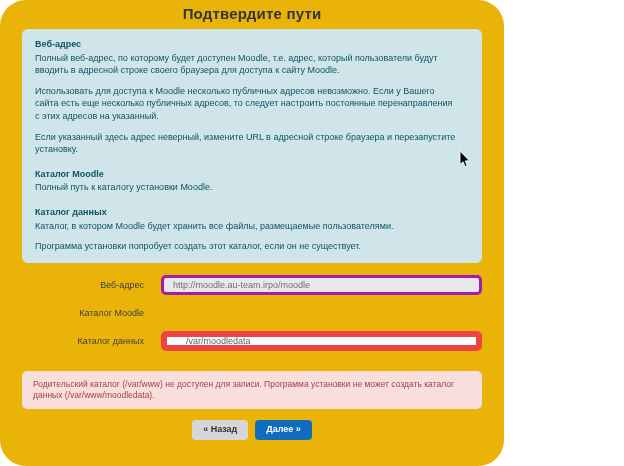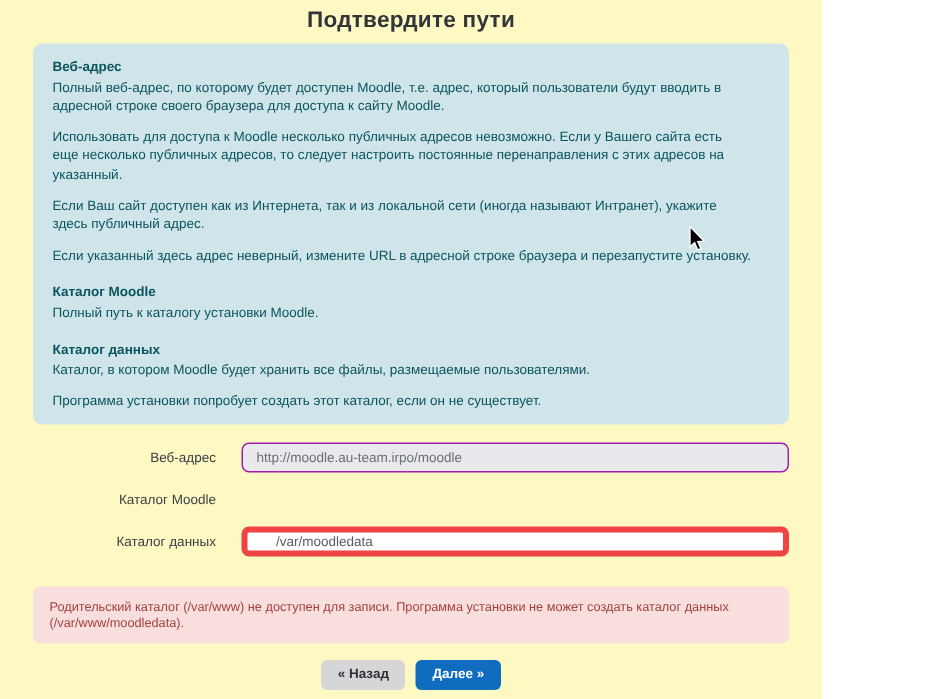--- a/index.html
+++ b/index.html
@@ -3,24 +3,25 @@
 <meta charset="utf-8">
 <style>
   * { box-sizing: border-box; }
   html, body { margin: 0; padding: 0; }
   body {
     font-family: "Liberation Sans", "DejaVu Sans", sans-serif;
     background: #ffffff;
   }
   .page {
     position: relative;
-    width: 548px;
+    width: 504px;
     height: 466px;
-    background: #fef9c3;
+    background: #eab308;
     overflow: hidden;
+    border-radius: 26px;
   }
   .page-title {
     margin: 0;
     padding-top: 5px;
     text-align: center;
     font-size: 15px;
     font-weight: bold;
     color: #32353a;
     letter-spacing: 0.2px;
   }
@@ -56,26 +57,26 @@
     flex: 1 1 auto;
     height: 20px;
     border-radius: 5px;
     font-size: 9px;
     padding: 0 9px;
     font-family: "Liberation Sans", "DejaVu Sans", sans-serif;
     outline: none;
   }
   input.locked {
     background: #e9e9ed;
-    border: 1px solid #a21caf;
+    border: 3px solid #a21caf;
     color: #696f77;
   }
   input.live {
     background: #ffffff;
-    border: 4px solid #ef4444;
+    border: 6px solid #ef4444;
     color: #575d66;
     padding-left: 19px;
   }
   .error-box {
     margin: 20px 22px 0 22px;
     background: #f8dfde;
     border-radius: 5px;
     padding: 8px 11px;
     color: #a34040;
     font-size: 8.5px;
@@ -112,21 +113,20 @@
 <body>
 
 <div class="page">
 
   <h2 class="page-title">Подтвердите пути</h2>
 
   <div class="info-box">
     <p class="hd">Веб-адрес</p>
     <p>Полный веб-адрес, по которому будет доступен Moodle, т.е. адрес, который пользователи будут вводить в адресной строке своего браузера для доступа к сайту Moodle.</p>
     <p>Использовать для доступа к Moodle несколько публичных адресов невозможно. Если у Вашего сайта есть еще несколько публичных адресов, то следует настроить постоянные перенаправления с этих адресов на указанный.</p>
-    <p>Если Ваш сайт доступен как из Интернета, так и из локальной сети (иногда называют Интранет), укажите здесь публичный адрес.</p>
     <p>Если указанный здесь адрес неверный, измените URL в адресной строке браузера и перезапустите установку.</p>
 
     <p class="hd">Каталог Moodle</p>
     <p>Полный путь к каталогу установки Moodle.</p>
 
     <p class="hd">Каталог данных</p>
     <p>Каталог, в котором Moodle будет хранить все файлы, размещаемые пользователями.</p>
     <p>Программа установки попробует создать этот каталог, если он не существует.</p>
   </div>
 

